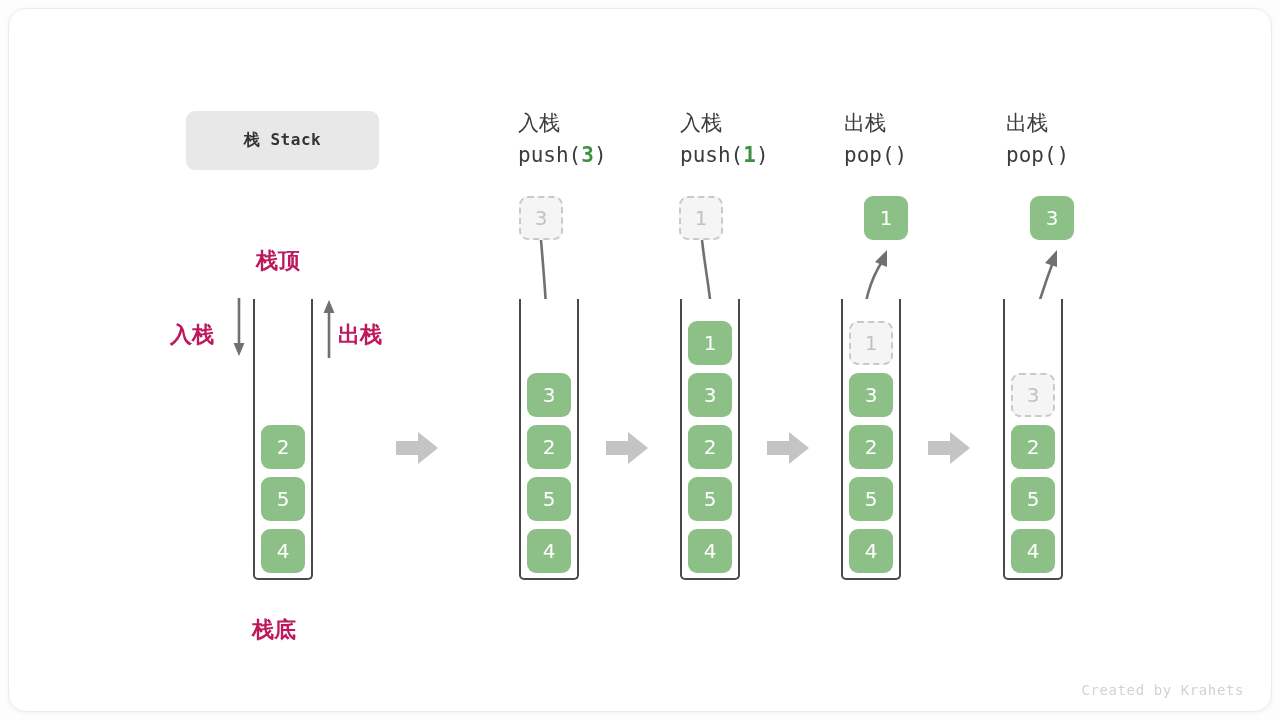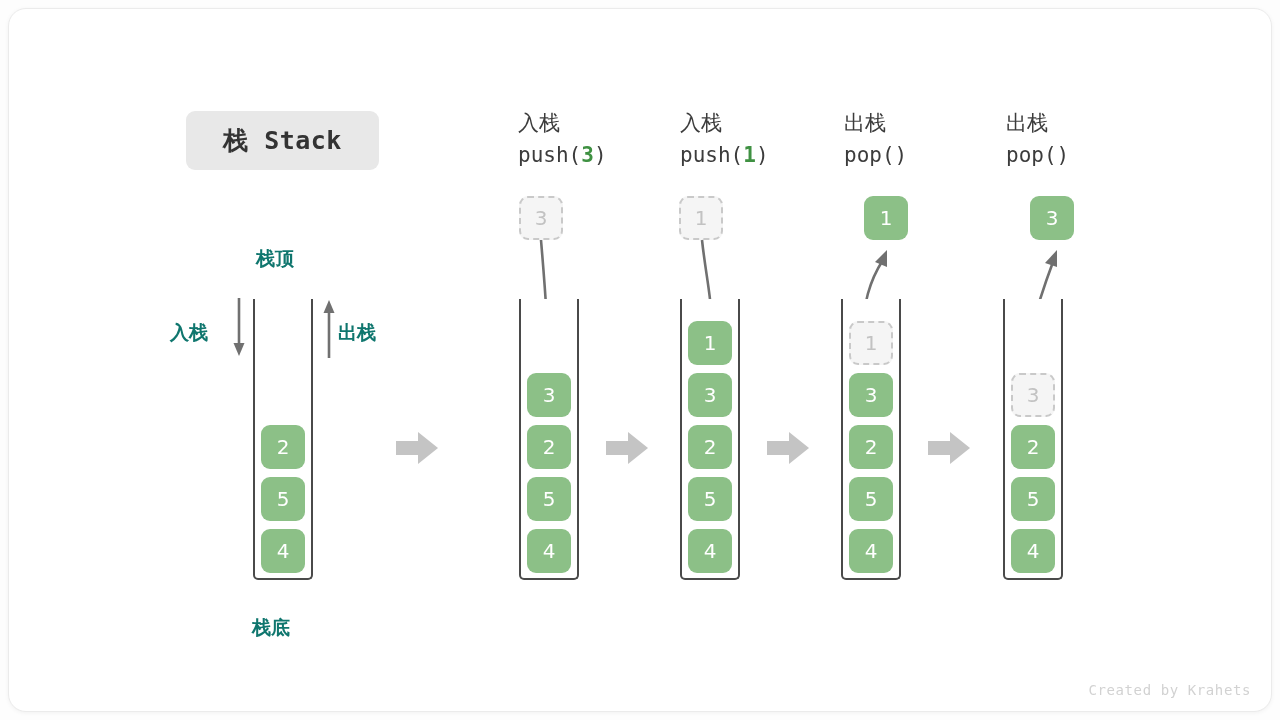--- a/index.html
+++ b/index.html
@@ -40,33 +40,33 @@
     left: 186px;
     top: 111px;
     width: 193px;
     height: 59px;
     background: #e8e8e8;
     border-radius: 9px;
     display: flex;
     align-items: center;
     justify-content: center;
     font-family: "DejaVu Sans Mono", "Liberation Mono", monospace;
-    font-size: 25px;
+    font-size: 16px;
     font-weight: bold;
     color: #333333;
     letter-spacing: 0.5px;
   }
 
   
   .label-bold {
     position: absolute;
     font-family: "DejaVu Sans", "Liberation Sans", sans-serif;
-    font-size: 19px;
+    font-size: 22px;
     font-weight: bold;
-    color: #0f766e;
+    color: #be185d;
     white-space: nowrap;
   }
 
   .col-head {
     position: absolute;
     font-family: "DejaVu Sans Mono", "Liberation Mono", monospace;
     font-size: 21px;
     color: #3c3c3c;
     white-space: nowrap;
     line-height: 32px;
@@ -128,21 +128,21 @@
   }
 
   .curve-arrow {
     position: absolute;
     pointer-events: none;
   }
 
   
   .credit {
     position: absolute;
-    right: 29px;
+    right: 36px;
     bottom: 22px;
     font-family: "DejaVu Sans Mono", "Liberation Mono", monospace;
     font-size: 14px;
     color: #d2d2d2;
     letter-spacing: 0.6px;
     white-space: nowrap;
   }
 </style>
 </head>
 <body>

